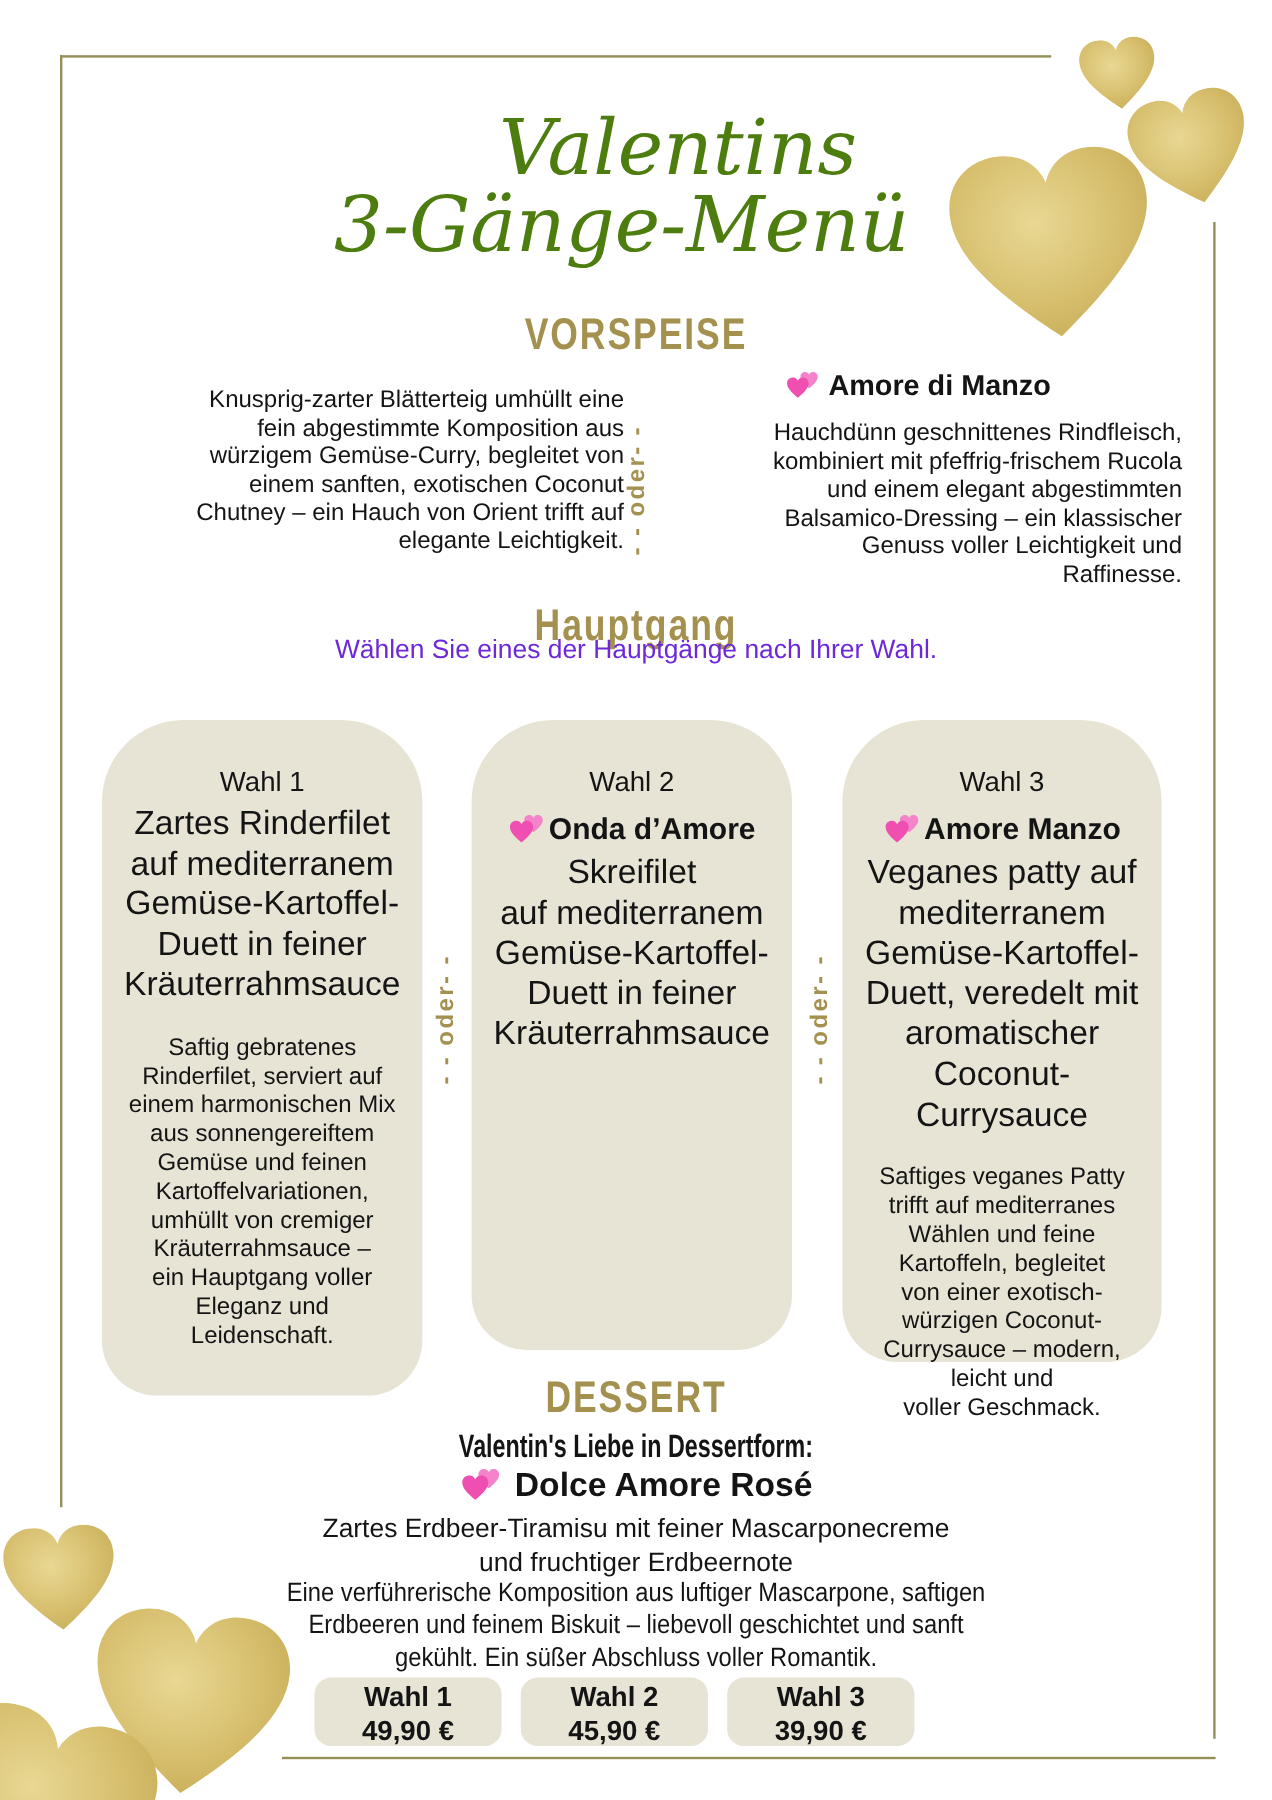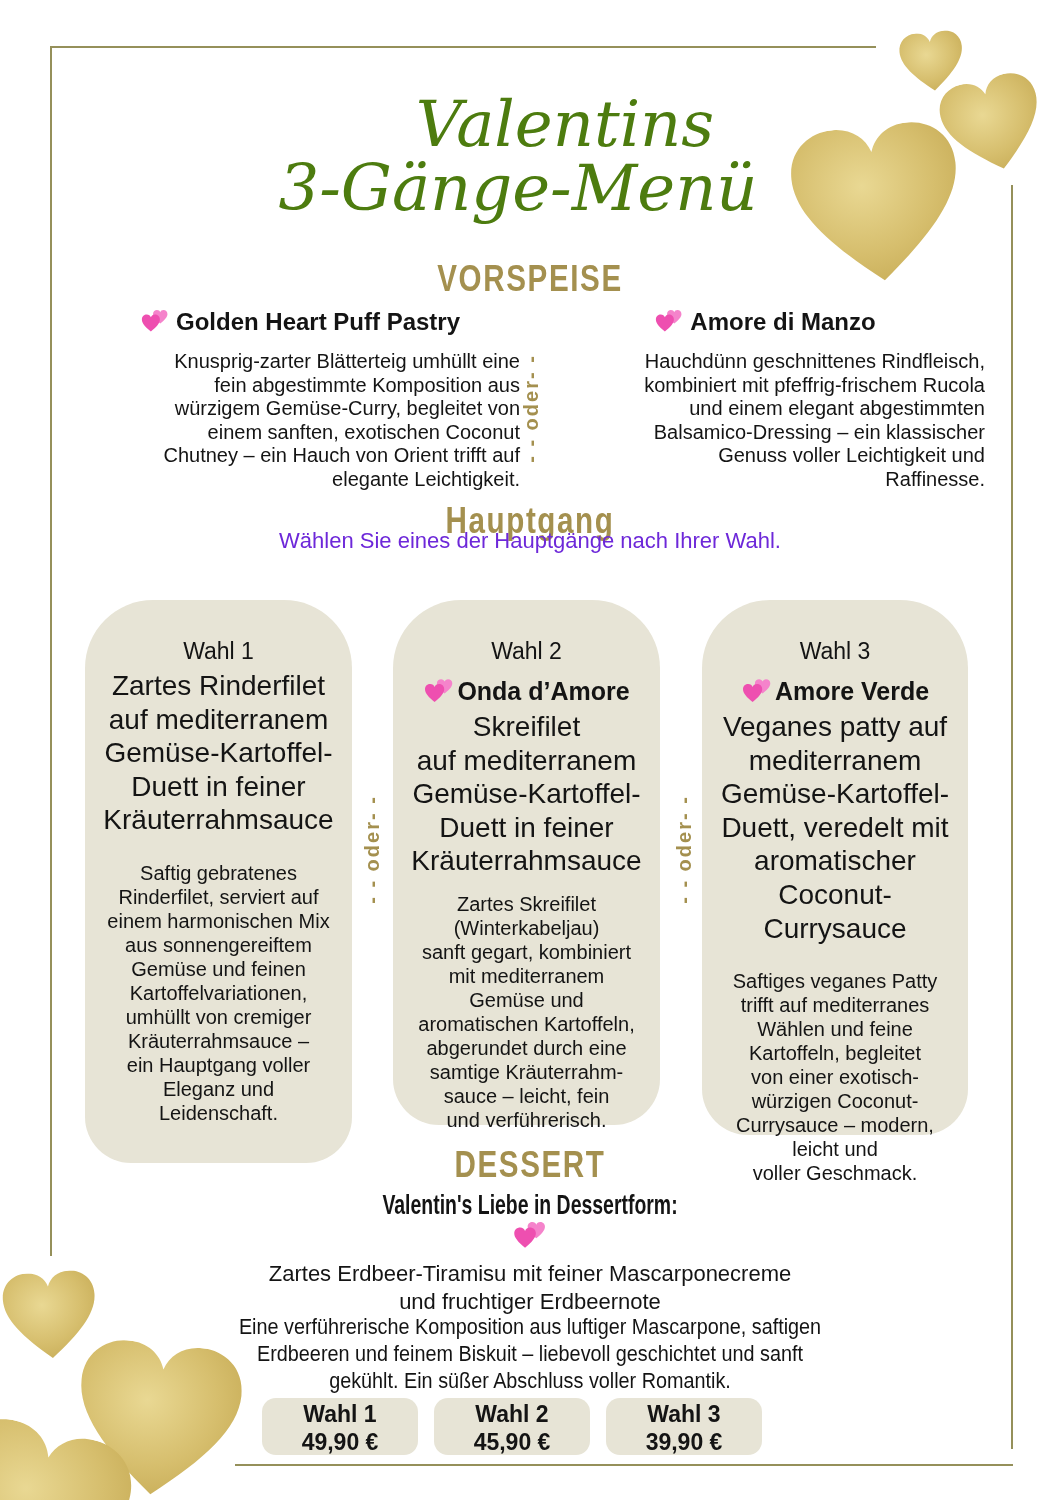--- a/index.html
+++ b/index.html
@@ -93,27 +93,20 @@
     </svg>
 
   <div class="title">
     <div class="title-l1">Valentins</div>
     <div class="title-l2">3-Gänge-Menü</div>
   </div>
 
   <div class="goldhead" style="top:258px;">VORSPEISE</div>
 
   <div class="abs" style="left:80px;top:308px;width:440px;">
-    <div class="dishrow starter-name">
-      <svg class="icon-twohearts" viewBox="0 0 40 32" width="30" height="24">
-          <use href="#heartP" transform="translate(17,0) scale(0.20)" fill="#f583cb"></use>
-          <use href="#heartP" transform="translate(2,6) scale(0.25)" fill="#ee4fb0"></use>
-        </svg>
-      <span>Golden Heart Puff Pastry</span>
-    </div>
     <div class="starter-desc preline center" style="margin-top:14px;">Knusprig-zarter Blätterteig umhüllt eine
 fein abgestimmte Komposition aus
 würzigem Gemüse-Curry, begleitet von
 einem sanften, exotischen Coconut
 Chutney – ein Hauch von Orient trifft auf
 elegante Leichtigkeit.</div>
   </div>
 
   <div class="oder" style="left:471px;top:397px;">- - oder- -</div>
 
@@ -165,42 +158,32 @@
           <use href="#heartP" transform="translate(17,0) scale(0.20)" fill="#f583cb"></use>
           <use href="#heartP" transform="translate(2,6) scale(0.25)" fill="#ee4fb0"></use>
         </svg>
       <span>Onda  d’Amore</span>
     </div>
     <div class="short preline">Skreifilet
 auf mediterranem
 Gemüse-Kartoffel-
 Duett in feiner
 Kräuterrahmsauce</div>
-    <div class="long preline" style="margin-top:14px;">Zartes Skreifilet
-(Winterkabeljau)
-sanft gegart, kombiniert
-mit mediterranem
-Gemüse und
-aromatischen Kartoffeln,
-abgerundet  durch eine
-samtige Kräuterrahm-
-sauce – leicht, fein
-und verführerisch.</div>
   </div>
 
   <div class="oder" style="left:624px;top:838px;">- - oder- -</div>
 
   <div class="card" style="left:702px;top:600px;width:266px;height:535px;">
     <div class="wahl">Wahl 3</div>
     <div class="dishrow">
       <svg class="icon-twohearts" viewBox="0 0 40 32" width="32" height="26">
           <use href="#heartP" transform="translate(17,0) scale(0.20)" fill="#f583cb"></use>
           <use href="#heartP" transform="translate(2,6) scale(0.25)" fill="#ee4fb0"></use>
         </svg>
-      <span>Amore  Verde</span>
+      <span>Amore  Manzo</span>
     </div>
     <div class="short preline">Veganes patty auf
 mediterranem
 Gemüse-Kartoffel-
 Duett, veredelt mit
 aromatischer
 Coconut-Currysauce</div>
     <div class="long preline">Saftiges veganes Patty
 trifft auf mediterranes
 Wählen und feine
@@ -213,20 +196,21 @@
   </div>
 
   <div class="goldhead" style="top:1144px;">DESSERT</div>
   <div class="dessert-sub">Valentin's Liebe in Dessertform:</div>
 
   <div class="dolce-row">
     <svg class="icon-twohearts" viewBox="0 0 40 32" width="36" height="29">
         <use href="#heartP" transform="translate(17,0) scale(0.20)" fill="#f583cb"></use>
         <use href="#heartP" transform="translate(2,6) scale(0.25)" fill="#ee4fb0"></use>
       </svg>
+    <span>Dolce Amore Rosé</span>
   </div>
 
   <div class="dessert-d1 preline">Zartes Erdbeer-Tiramisu mit feiner Mascarponecreme
 und fruchtiger Erdbeernote</div>
   <div class="dessert-d2 preline">Eine verführerische Komposition aus luftiger Mascarpone, saftigen
 Erdbeeren und feinem Biskuit – liebevoll geschichtet und sanft
 gekühlt. Ein süßer Abschluss voller Romantik.</div>
 
   <div class="price-row">
     <div class="price-box">

